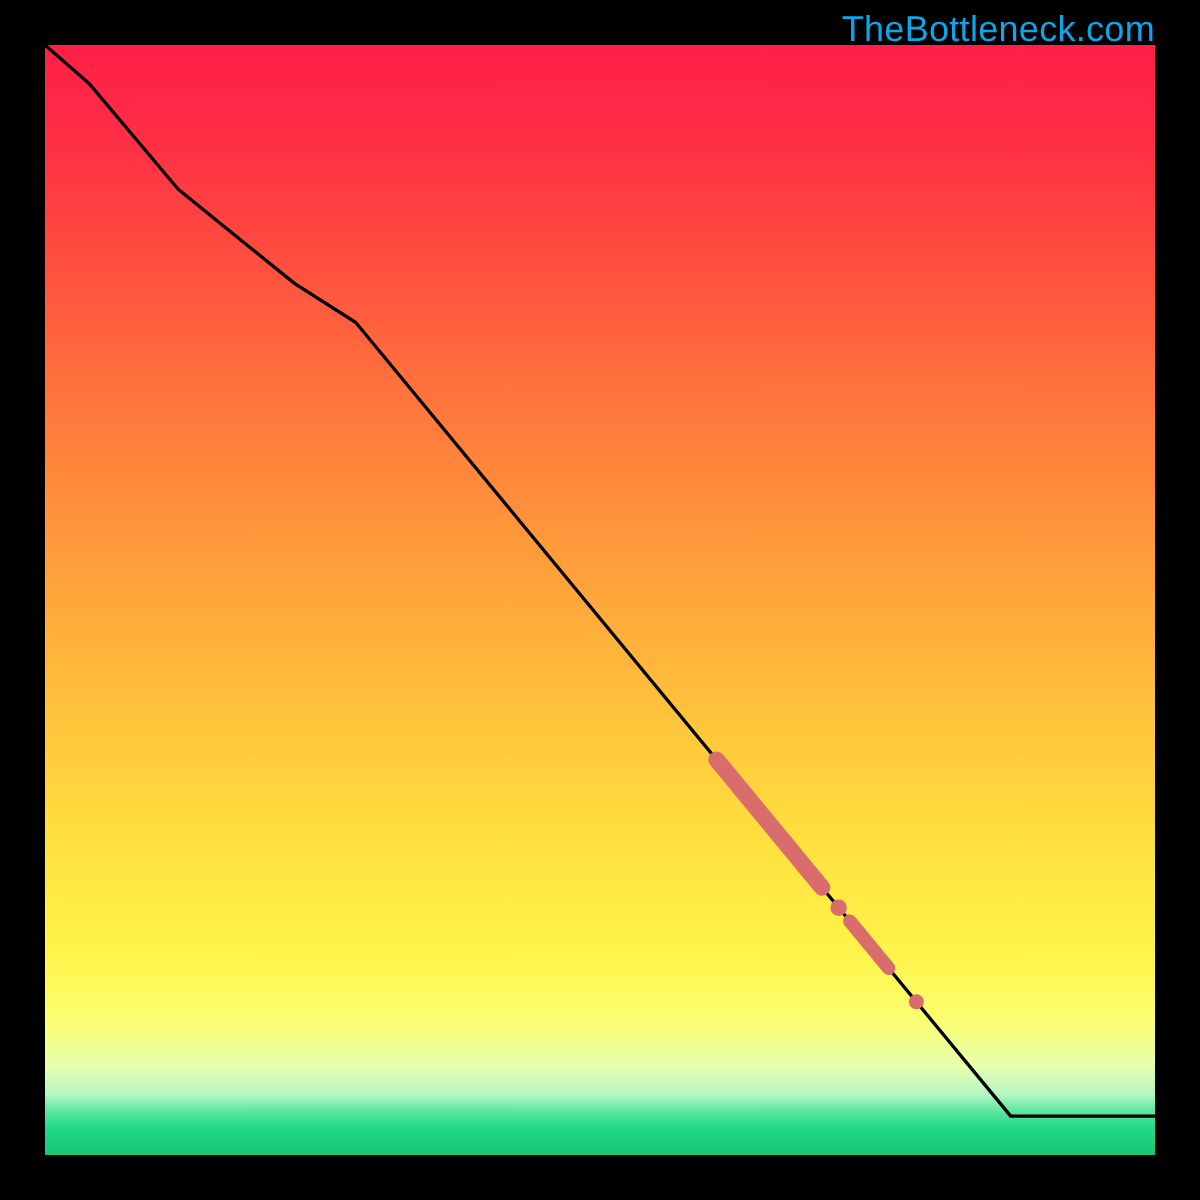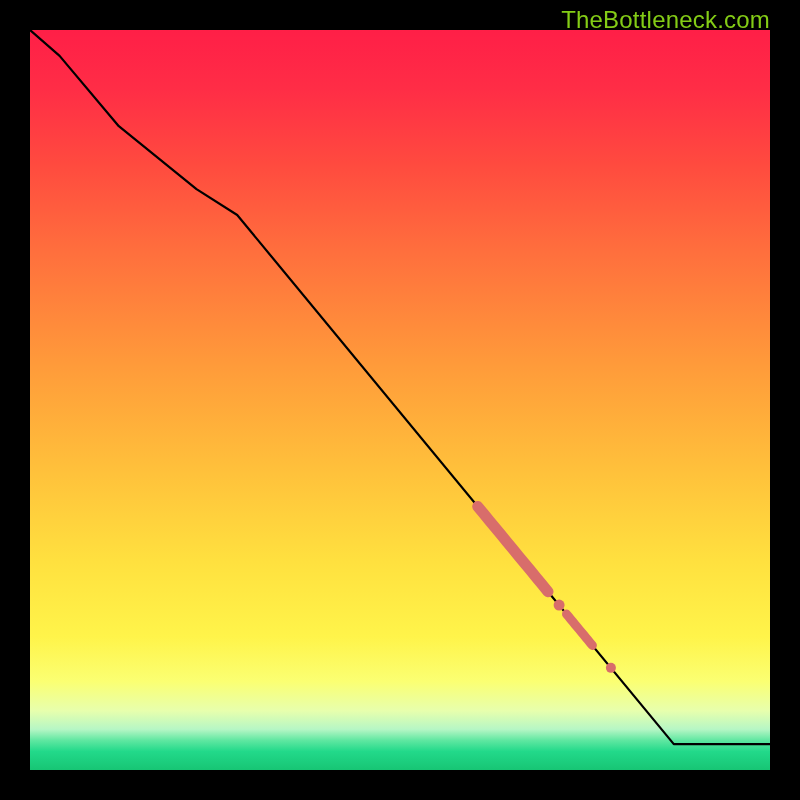--- a/index.html
+++ b/index.html
@@ -22,21 +22,21 @@
     position: absolute;
     inset: 0;
   }
   .watermark {
     position: absolute;
     top: 6px;
     right: 30px;
     font-family: Arial, Helvetica, sans-serif;
     font-size: 24px;
     font-weight: 400;
-    color: #84cc16;
+    color: #0ea5e9;
     letter-spacing: 0.2px;
   }
   svg.overlay {
     position: absolute;
     inset: 0;
     width: 100%;
     height: 100%;
   }
   .curve {
     fill: none;

